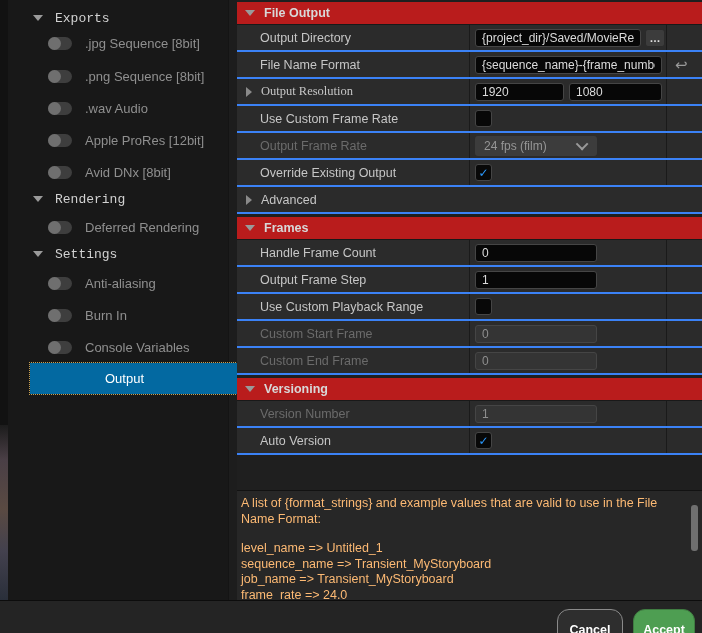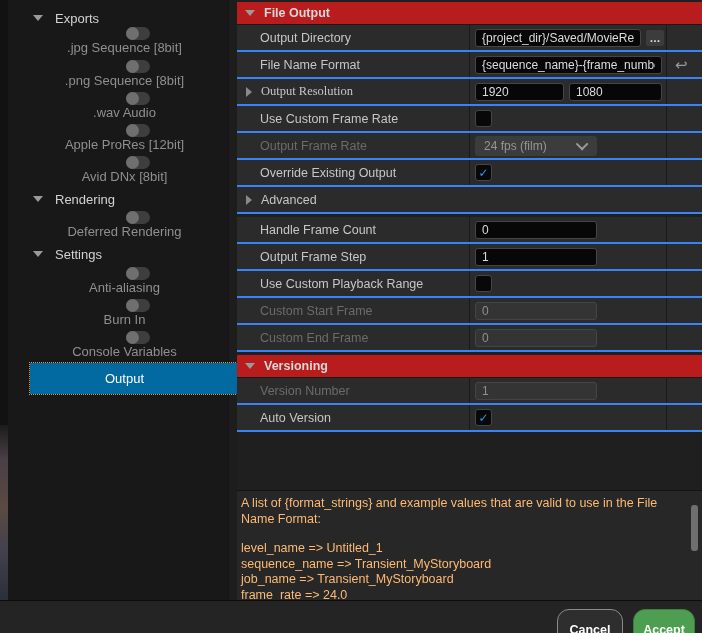--- a/index.html
+++ b/index.html
@@ -12,23 +12,23 @@
   
   .edge-strip{position:absolute;left:0;top:0;width:8px;height:633px;background:#121212;}
   .edge-scene{position:absolute;left:0;top:425px;width:8px;height:175px;
     background:linear-gradient(#1c1c1c,#4a3f46 20%,#5a4a42 48%,#43414e 72%,#2a2f3a);}
   .edge-blue{position:absolute;left:0;top:600px;width:3px;height:33px;background:#2a6fd4;}
 
   
   .sidebar{position:absolute;left:8px;top:0;width:220px;height:600px;background:#181818;border-right:1px solid #141414;}
   .srow{position:absolute;left:0;width:220px;display:flex;align-items:center;}
   .scat{height:24px;}
-  .sitem{height:32px;flex-direction:column;}
+  .sitem{height:32px;}
   .scat .tri-down{margin-left:25px;}
-  .scat .slbl{margin-left:12px;color:#d2d2d2;font-size:13px;}
+  .scat .slbl{margin-left:12px;color:#d2d2d2;font-size:13px;font-family:Liberation Mono, monospace;}
   .sitem .slbl{color:#8f8f8f;font-size:13px;}
   .toggle{margin-left:40px;width:24px;height:13px;border-radius:7px;background:#3e3e3e;position:relative;flex:none;}
   .toggle .knob{position:absolute;left:0px;top:0px;width:13px;height:13px;border-radius:50%;background:#6f6f6f;}
   .sitem .slbl{margin-left:13px;}
   .ssel{position:absolute;left:2px;width:217px;height:31px;background:#0369a1;
     outline:1px dotted #c8a050;display:flex;align-items:center;margin-left:20px;}
   .ssel .slbl{margin-left:75px;color:#ffffff;font-size:13px;}
 
   
   .tri-down{width:0;height:0;border-left:5px solid transparent;border-right:5px solid transparent;border-top:6px solid #9a9a9a;flex:none;}
@@ -247,20 +247,24 @@
     <div class="cell resetc"></div>
   </div>
 
   <div class="prow fullrow">
     <span class="tri-right"></span>
     <span class="lbl">Advanced</span>
   </div>
 
   <div class="gap3"></div>
 
+  <div class="hdr">
+    <span class="tri-down"></span>
+    <span class="htxt">Frames</span>
+  </div>
 
   <div class="prow">
     <div class="cell labelc">
         <span class="lbl">Handle Frame Count</span>
       </div>
     <div class="cell valuec">
         <input class="tin w122" value="0" style="">
       </div>
     <div class="cell resetc"></div>
   </div>

